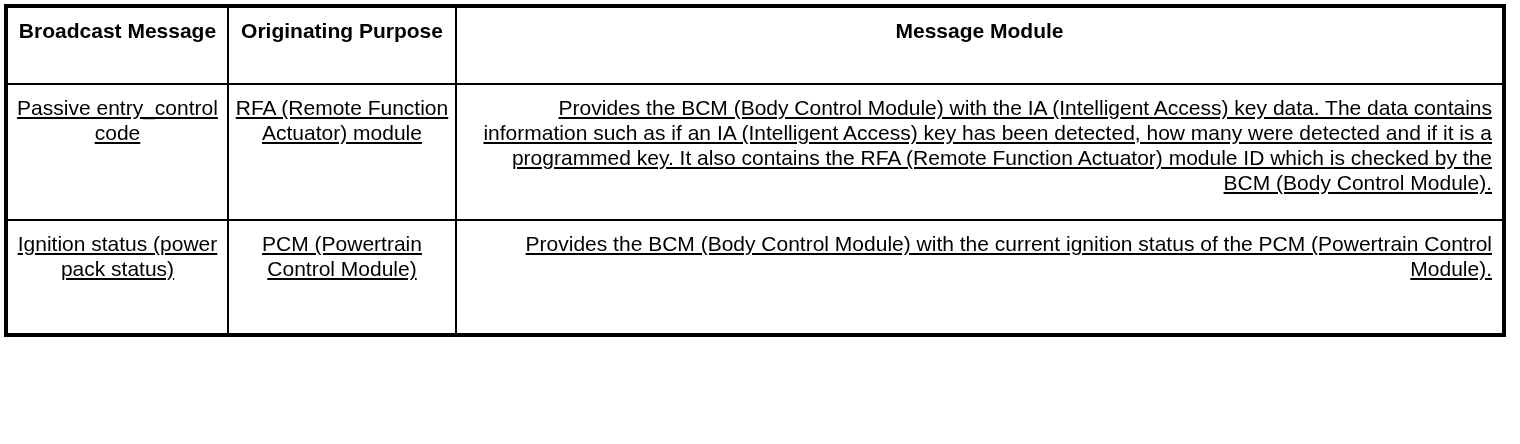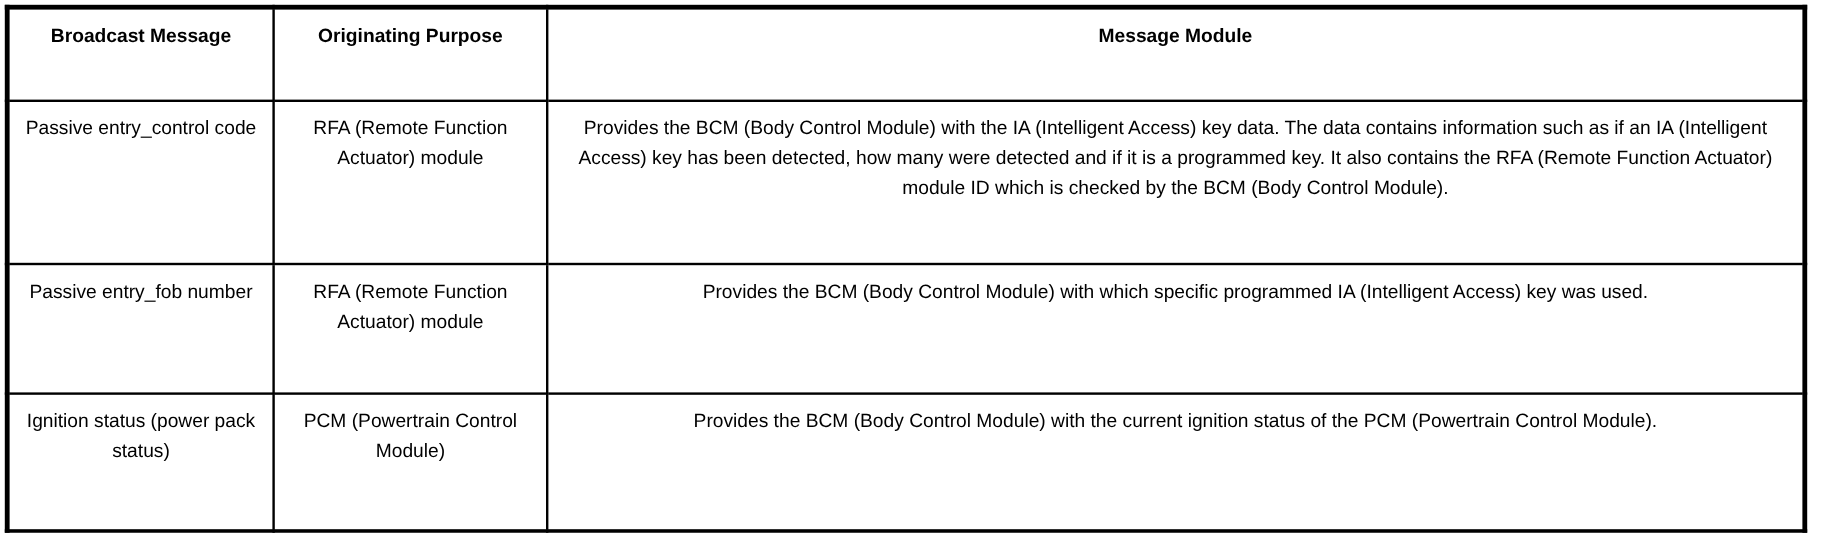--- a/index.html
+++ b/index.html
@@ -33,21 +33,21 @@
   }
 
   table.spec-table col.col-broadcast  { width: 222px; }
   table.spec-table col.col-module     { width: 228px; }
   table.spec-table col.col-purpose    { width: 1048px; }
 
   table.spec-table th,
   table.spec-table td {
     border: 2px solid #000000;
     vertical-align: top;
-    font-size: 16px;
+    font-size: 21px;
     line-height: 25px;
     padding: 0;
   }
 
   
   thead th {
     font-weight: bold;
     text-align: center;
     height: 78px;
     box-sizing: border-box;
@@ -55,24 +55,25 @@
   thead th .cell-inner {
     padding: 10px 8px 0 8px;
   }
 
   
   tbody td.c-broadcast,
   tbody td.c-module {
     text-align: center;
   }
   tbody td.c-purpose {
-    text-align: center;
+    text-align: right;
   }
   tbody td .cell-inner {
     padding: 10px 10px 0 10px;
+    text-decoration: underline;
   }
   tbody td.c-broadcast .cell-inner,
   tbody td.c-module .cell-inner {
     padding-left: 4px;
     padding-right: 4px;
   }
 
   tbody tr.row-1 td { height: 134px; }
   tbody tr.row-2 td { height: 106px; }
   tbody tr.row-3 td { height: 112px; }
@@ -110,31 +111,20 @@
           <div class="cell-inner">Passive entry_control code</div>
         </td>
         <td class="c-module">
           <div class="cell-inner">RFA (Remote Function Actuator) module</div>
         </td>
         <td class="c-purpose">
           <div class="cell-inner">Provides the BCM (Body Control Module) with the IA (Intelligent Access) key data. The data contains information such as if an IA (Intelligent Access) key has been detected, how many were detected and if it is a programmed key. It also contains the RFA (Remote Function Actuator) module ID which is checked by the BCM (Body Control Module).</div>
         </td>
       </tr>
 
-      <tr class="row-2">
-        <td class="c-broadcast">
-          <div class="cell-inner">Passive entry_fob number</div>
-        </td>
-        <td class="c-module">
-          <div class="cell-inner">RFA (Remote Function Actuator) module</div>
-        </td>
-        <td class="c-purpose">
-          <div class="cell-inner">Provides the BCM (Body Control Module) with which specific programmed IA (Intelligent Access) key was used.</div>
-        </td>
-      </tr>
 
       <tr class="row-3">
         <td class="c-broadcast">
           <div class="cell-inner">Ignition status (power pack status)</div>
         </td>
         <td class="c-module">
           <div class="cell-inner">PCM (Powertrain Control Module)</div>
         </td>
         <td class="c-purpose">
           <div class="cell-inner">Provides the BCM (Body Control Module) with the current ignition status of the PCM (Powertrain Control Module).</div>

